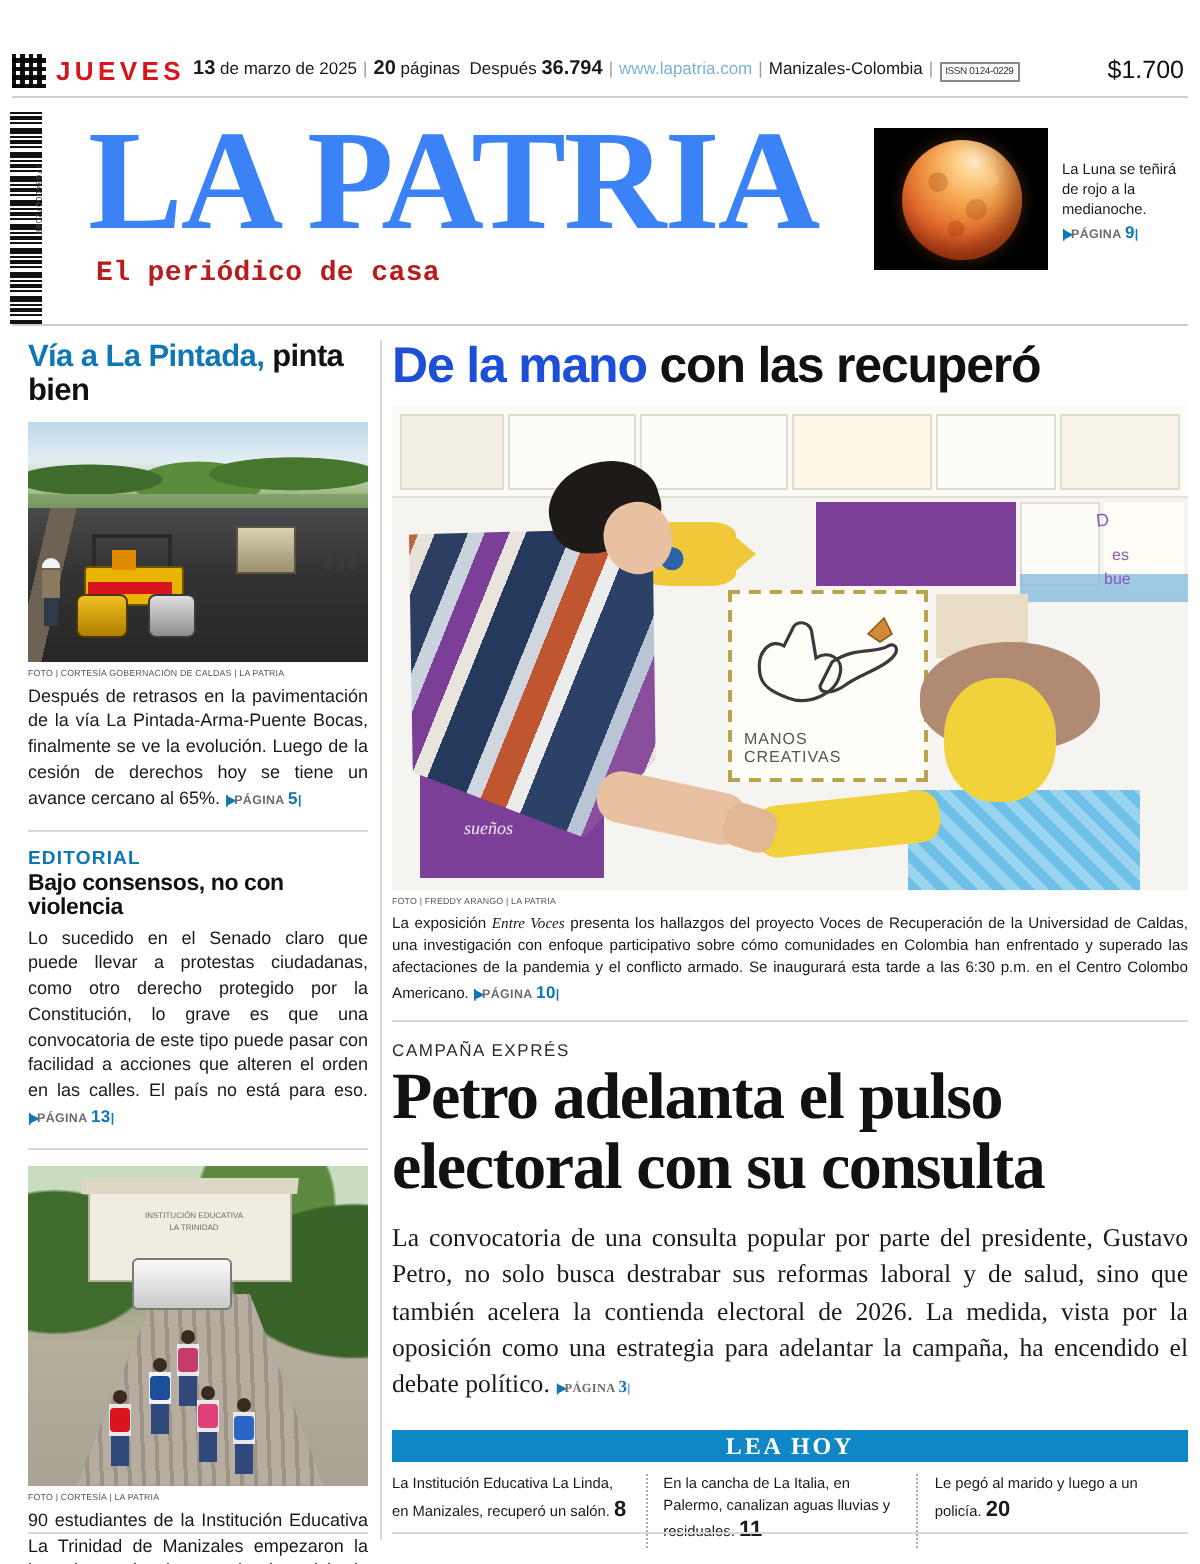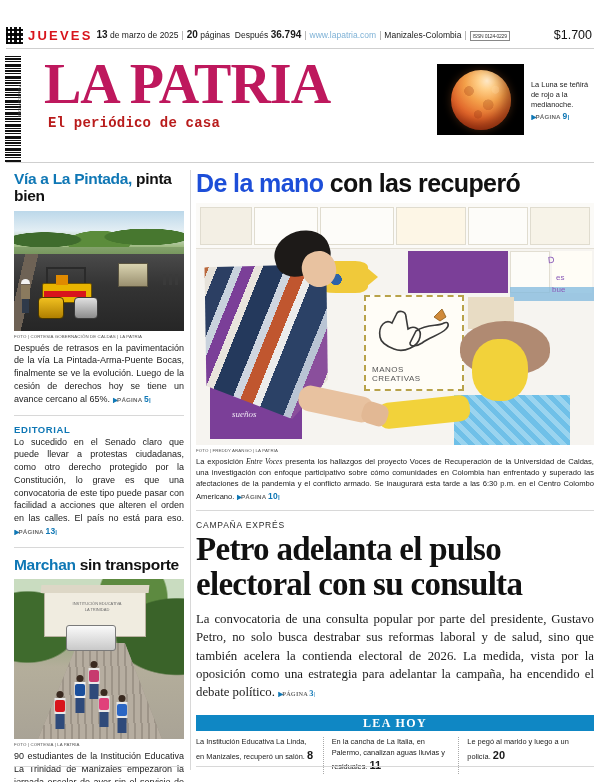--- a/index.html
+++ b/index.html
@@ -104,23 +104,23 @@
     white-space: nowrap;
   }
   .masthead {
     position: absolute;
     left: 44px; top: 58px;
     width: 390px;
   }
   .masthead-title {
     font-family: "Liberation Serif", serif;
     font-weight: bold;
-    font-size: 56px;
+    font-size: 71px;
     line-height: 0.93;
-    color: #be185d;
+    color: #3b82f6;
     letter-spacing: -1px;
     margin: 0;
     white-space: nowrap;
   }
   .masthead-sub {
     font-family: Liberation Mono, monospace;
     font-weight: bold;
     font-size: 14px;
     color: #b91c1c;
     margin: 5px 0 0 4px;
@@ -618,35 +618,33 @@
           <span class="bars">|▶</span><span>PÁGINA</span>
           <span class="num">5</span><span class="bars">|</span>
         </span>
       </p>
     </div>
 
     <div class="hr-light"></div>
 
     <div>
       <div class="kicker">EDITORIAL</div>
+      <div class="edit-title">Bajo consensos, no con violencia</div>
       <p class="body-text">
         <span>Lo sucedido en el Senado claro que puede llevar a protestas ciudadanas, como otro derecho protegido por la Constitución, lo grave es que una convocatoria de este tipo puede pasar con facilidad a acciones que alteren el orden en las calles. El país no está para eso.</span>
         <span class="pg-ref">
           <span class="bars">|▶</span><span>PÁGINA</span>
           <span class="num">13</span><span class="bars">|</span>
         </span>
       </p>
     </div>
 
     <div class="hr-light"></div>
 
     <div>
-      <h2 class="sec-title">
-        <span class="blue">Marchan</span><span> sin transporte</span>
-      </h2>
       <div class="photo photo-school">
         <div class="school-bldg">
           <div class="txt">INSTITUCIÓN EDUCATIVA<br>LA TRINIDAD</div>
         </div>
         <div class="school-car"></div>
         <div class="path"></div>
         <div class="kid k5">
             <div class="head"></div>
             <div class="body"></div>
             <div class="bag"></div>

